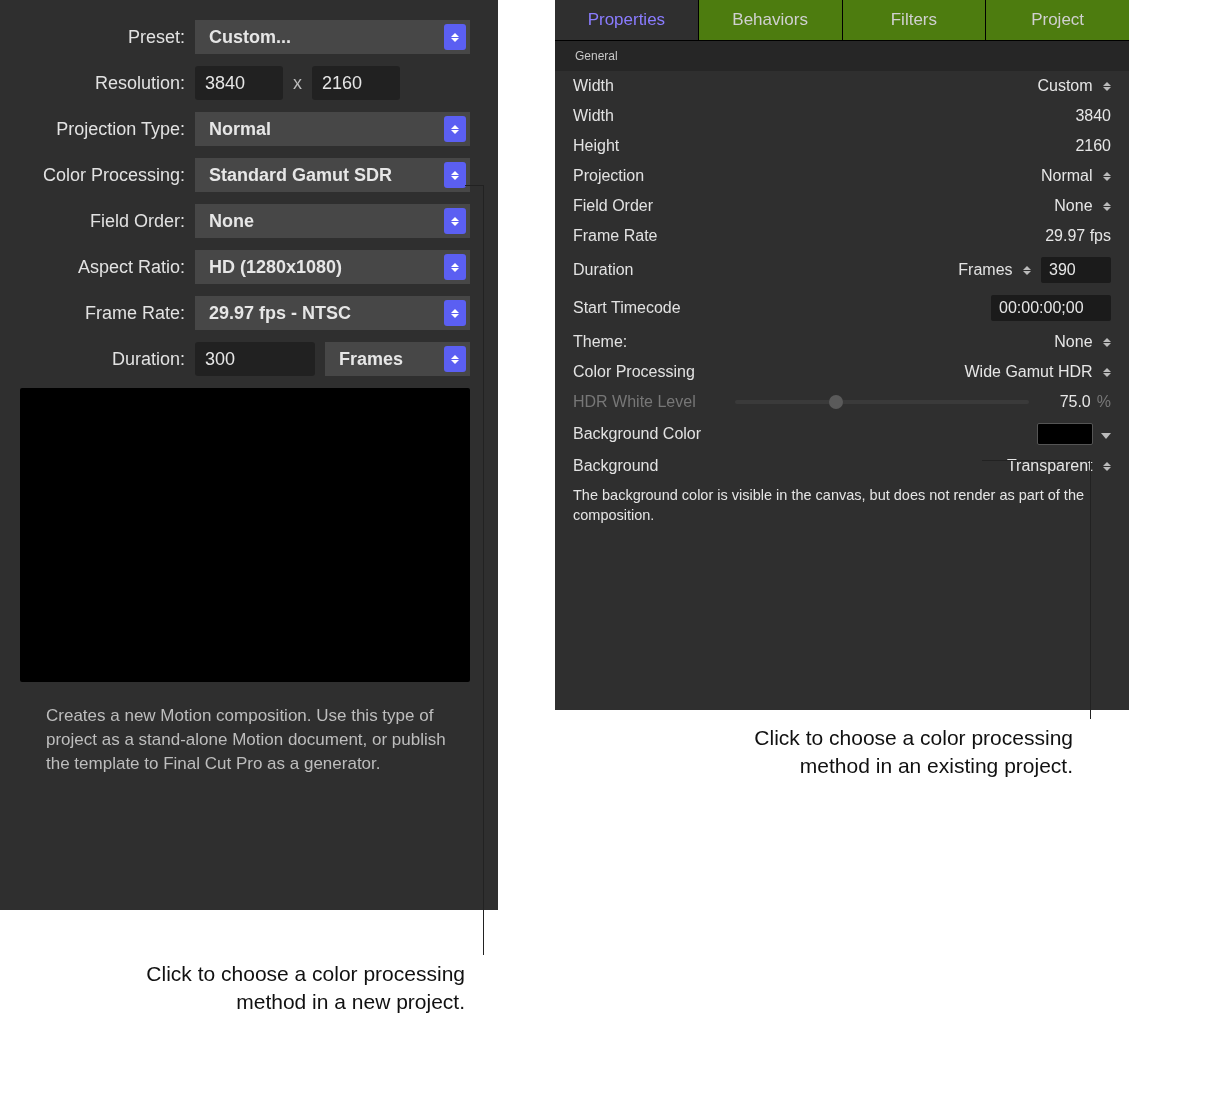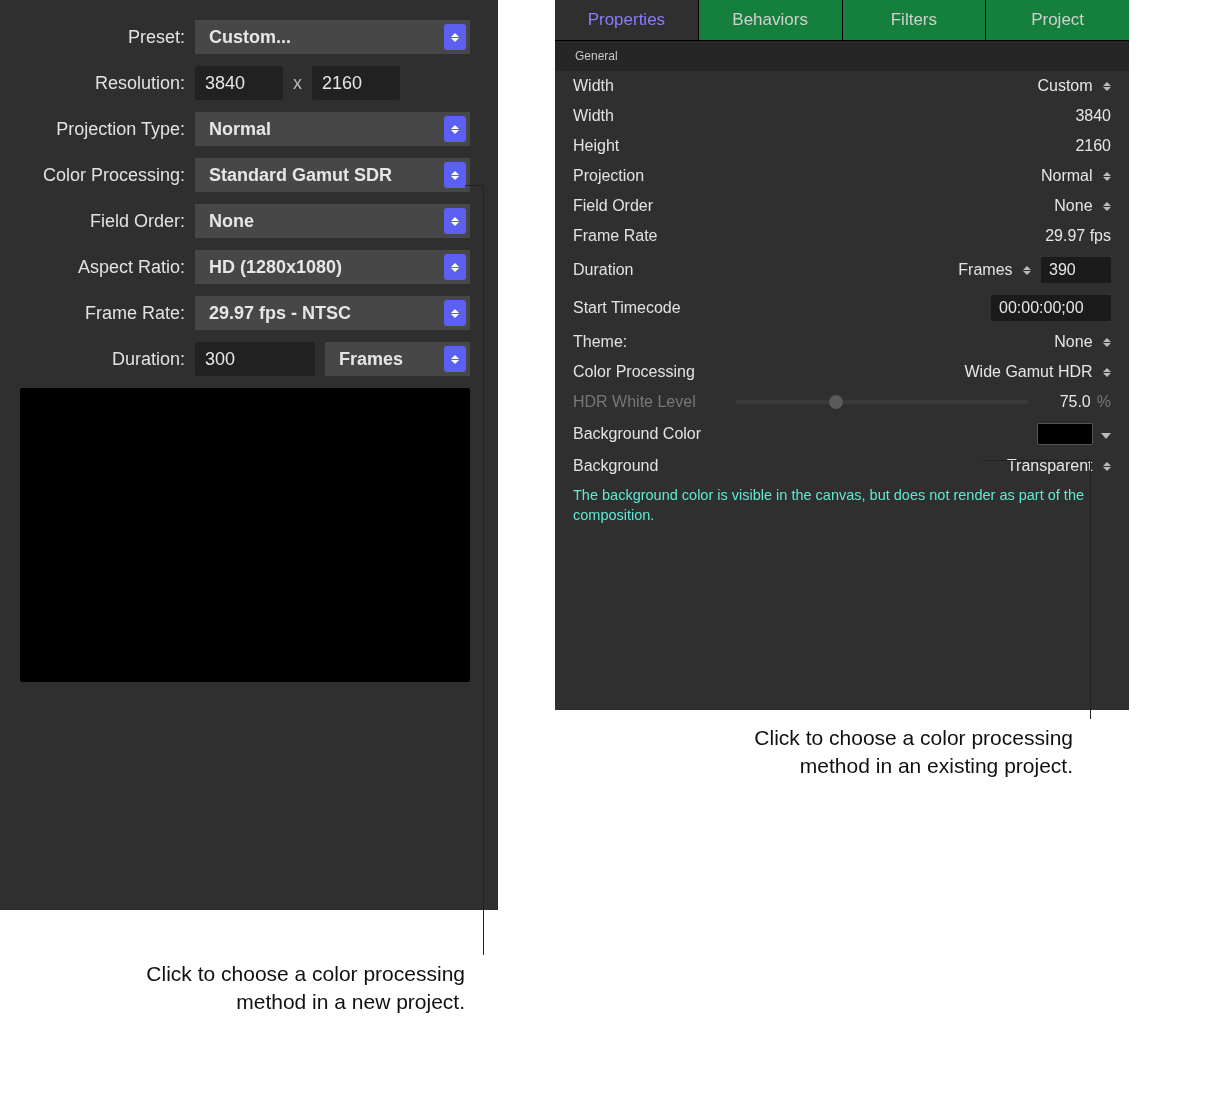--- a/index.html
+++ b/index.html
@@ -94,21 +94,21 @@
   .footnote {
     margin-top: 22px;
     color: #bdbdbd;
     font-size: 17px;
     line-height: 1.4;
     padding: 0 8px 0 26px;
   }
   
   .tabs {
     display: flex;
-    background: #15803d;
+    background: #4d7c0f;
     border-bottom: 1px solid #000;
   }
   .tab {
     flex: 1;
     text-align: center;
     padding: 10px 0;
     font-size: 17px;
     color: #d0d0d0;
     border-right: 1px solid #000;
   }
@@ -178,21 +178,21 @@
     background: #5a5a5a;
     border-radius: 50%;
   }
   .swatch {
     width: 56px; height: 22px;
     background: #000;
     border: 1px solid #555;
     border-radius: 2px;
   }
   .note {
-    color: #5eead4;
+    color: #e5e5e5;
     font-size: 14.5px;
     padding: 4px 22px 20px 18px;
     line-height: 1.4;
   }
   .chev-down {
     display:inline-block;
     margin-left:8px;
   }
   .chev-down::after {
     content:"";
@@ -285,20 +285,21 @@
     <div class="lbl">Duration:</div>
     <input class="numinput" style="width: 120px;" value="300">
     <div class="select" style="margin-left:10px">
       <span>Frames</span>
       <span class="caret"></span>
     </div>
   </div>
 
   <div class="preview"></div>
 
+  <div class="footnote">Creates a new Motion composition. Use this type of project as a stand-alone Motion document, or publish the template to Final Cut Pro as a generator.</div>
 </div>
 
 <div class="panel panel-right">
   <div class="tabs">
     <div class="tab active">Properties</div>
     <div class="tab">Behaviors</div>
     <div class="tab">Filters</div>
     <div class="tab">Project</div>
   </div>
 

